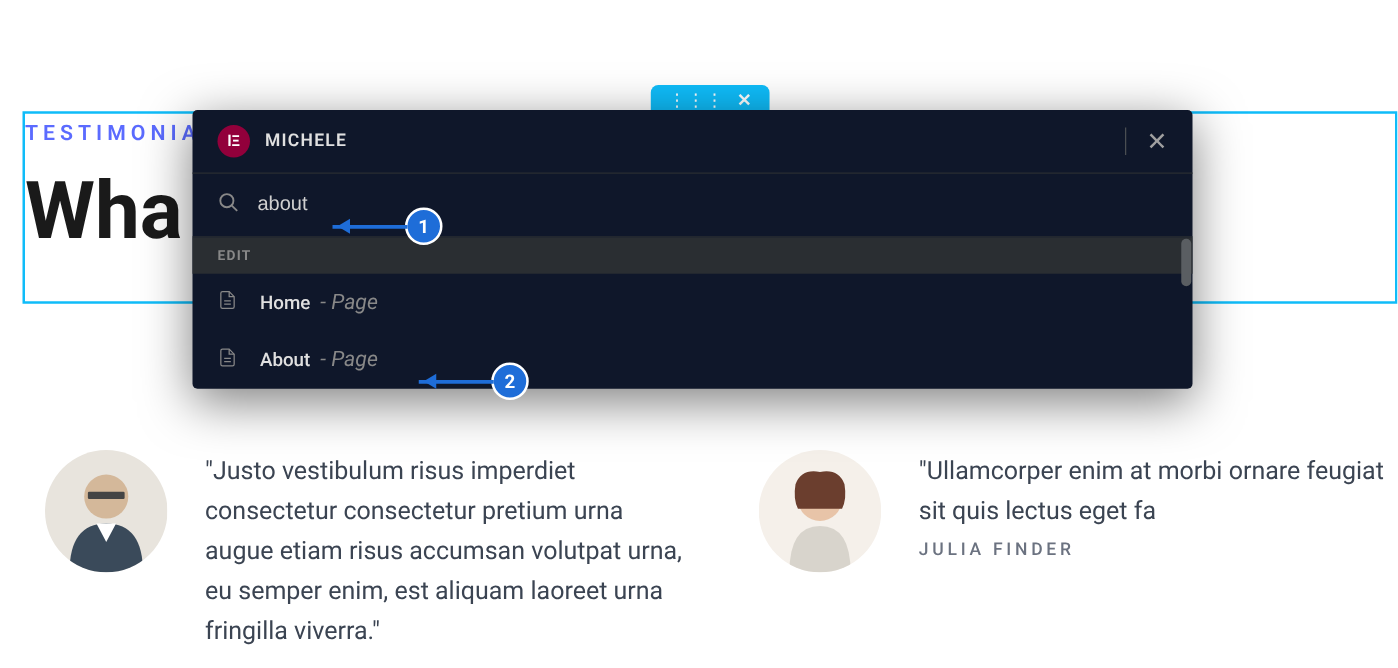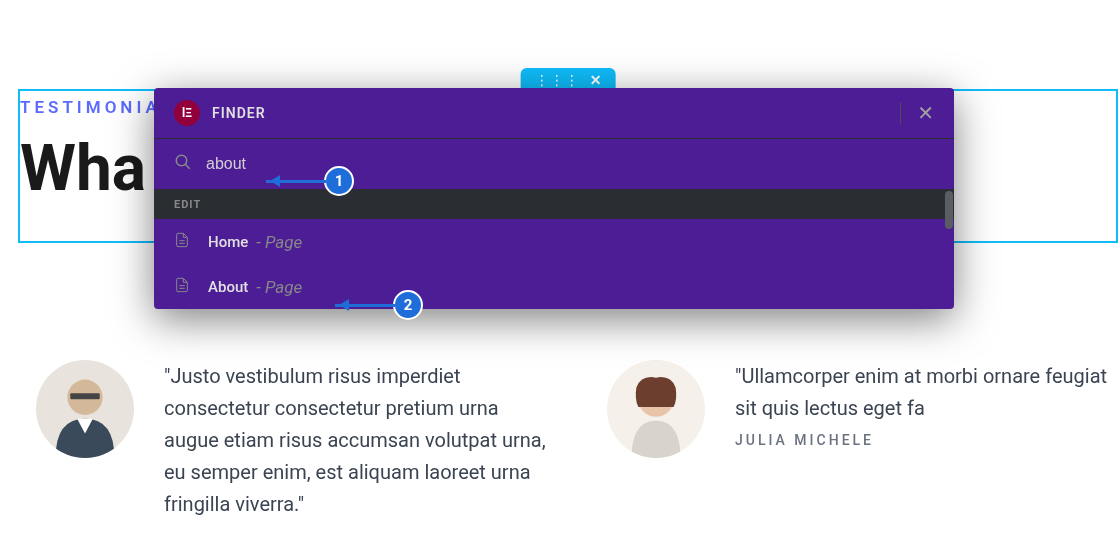--- a/index.html
+++ b/index.html
@@ -97,21 +97,21 @@
       letter-spacing: 3px;
       font-weight: 500;
     }
     
     
     .finder-modal {
       position: absolute;
       top: 88px;
       left: 154px;
       width: 800px;
-      background: #4c1d95;
+      background: #0f172a;
       border-radius: 4px;
       box-shadow: 0 10px 40px rgba(0,0,0,0.5);
       z-index: 100;
     }
     
     .finder-header {
       display: flex;
       align-items: center;
       padding: 12px 20px;
       border-bottom: 1px solid #2a2e32;
@@ -284,31 +284,31 @@
     <div class="avatar">
       <svg viewBox="0 0 100 100">
         <rect width="100" height="100" fill="#f5f0ea"></rect>
         <circle cx="50" cy="40" r="18" fill="#e8c4a8"></circle>
         <path d="M 30 28 Q 35 15 50 18 Q 65 15 70 28 Q 72 40 68 48 L 32 48 Q 28 40 30 28 Z" fill="#6b3e2e"></path>
         <path d="M 25 100 Q 25 62 50 62 Q 75 62 75 100 Z" fill="#d8d4cc"></path>
       </svg>
     </div>
     <div class="testimonial-text">
       <p class="quote">"Ullamcorper enim at morbi ornare feugiat sit quis lectus eget fa</p>
-      <p class="author">JULIA MICHELE</p>
+      <p class="author">JULIA FINDER</p>
     </div>
   </div>
 </div>
 
 <div class="finder-modal">
   <div class="finder-header">
     <div class="finder-logo">
       <span>lΞ</span>
     </div>
-    <div class="finder-title">FINDER</div>
+    <div class="finder-title">MICHELE</div>
     <div class="finder-divider-v"></div>
     <div class="finder-close">✕</div>
   </div>
   <div class="finder-search">
     <span class="finder-search-icon">
       <svg width="18" height="18" viewBox="0 0 24 24" fill="none" stroke="currentColor" stroke-width="2">
         <circle cx="10" cy="10" r="7"></circle>
         <line x1="21" y1="21" x2="15" y2="15"></line>
       </svg>
     </span>

